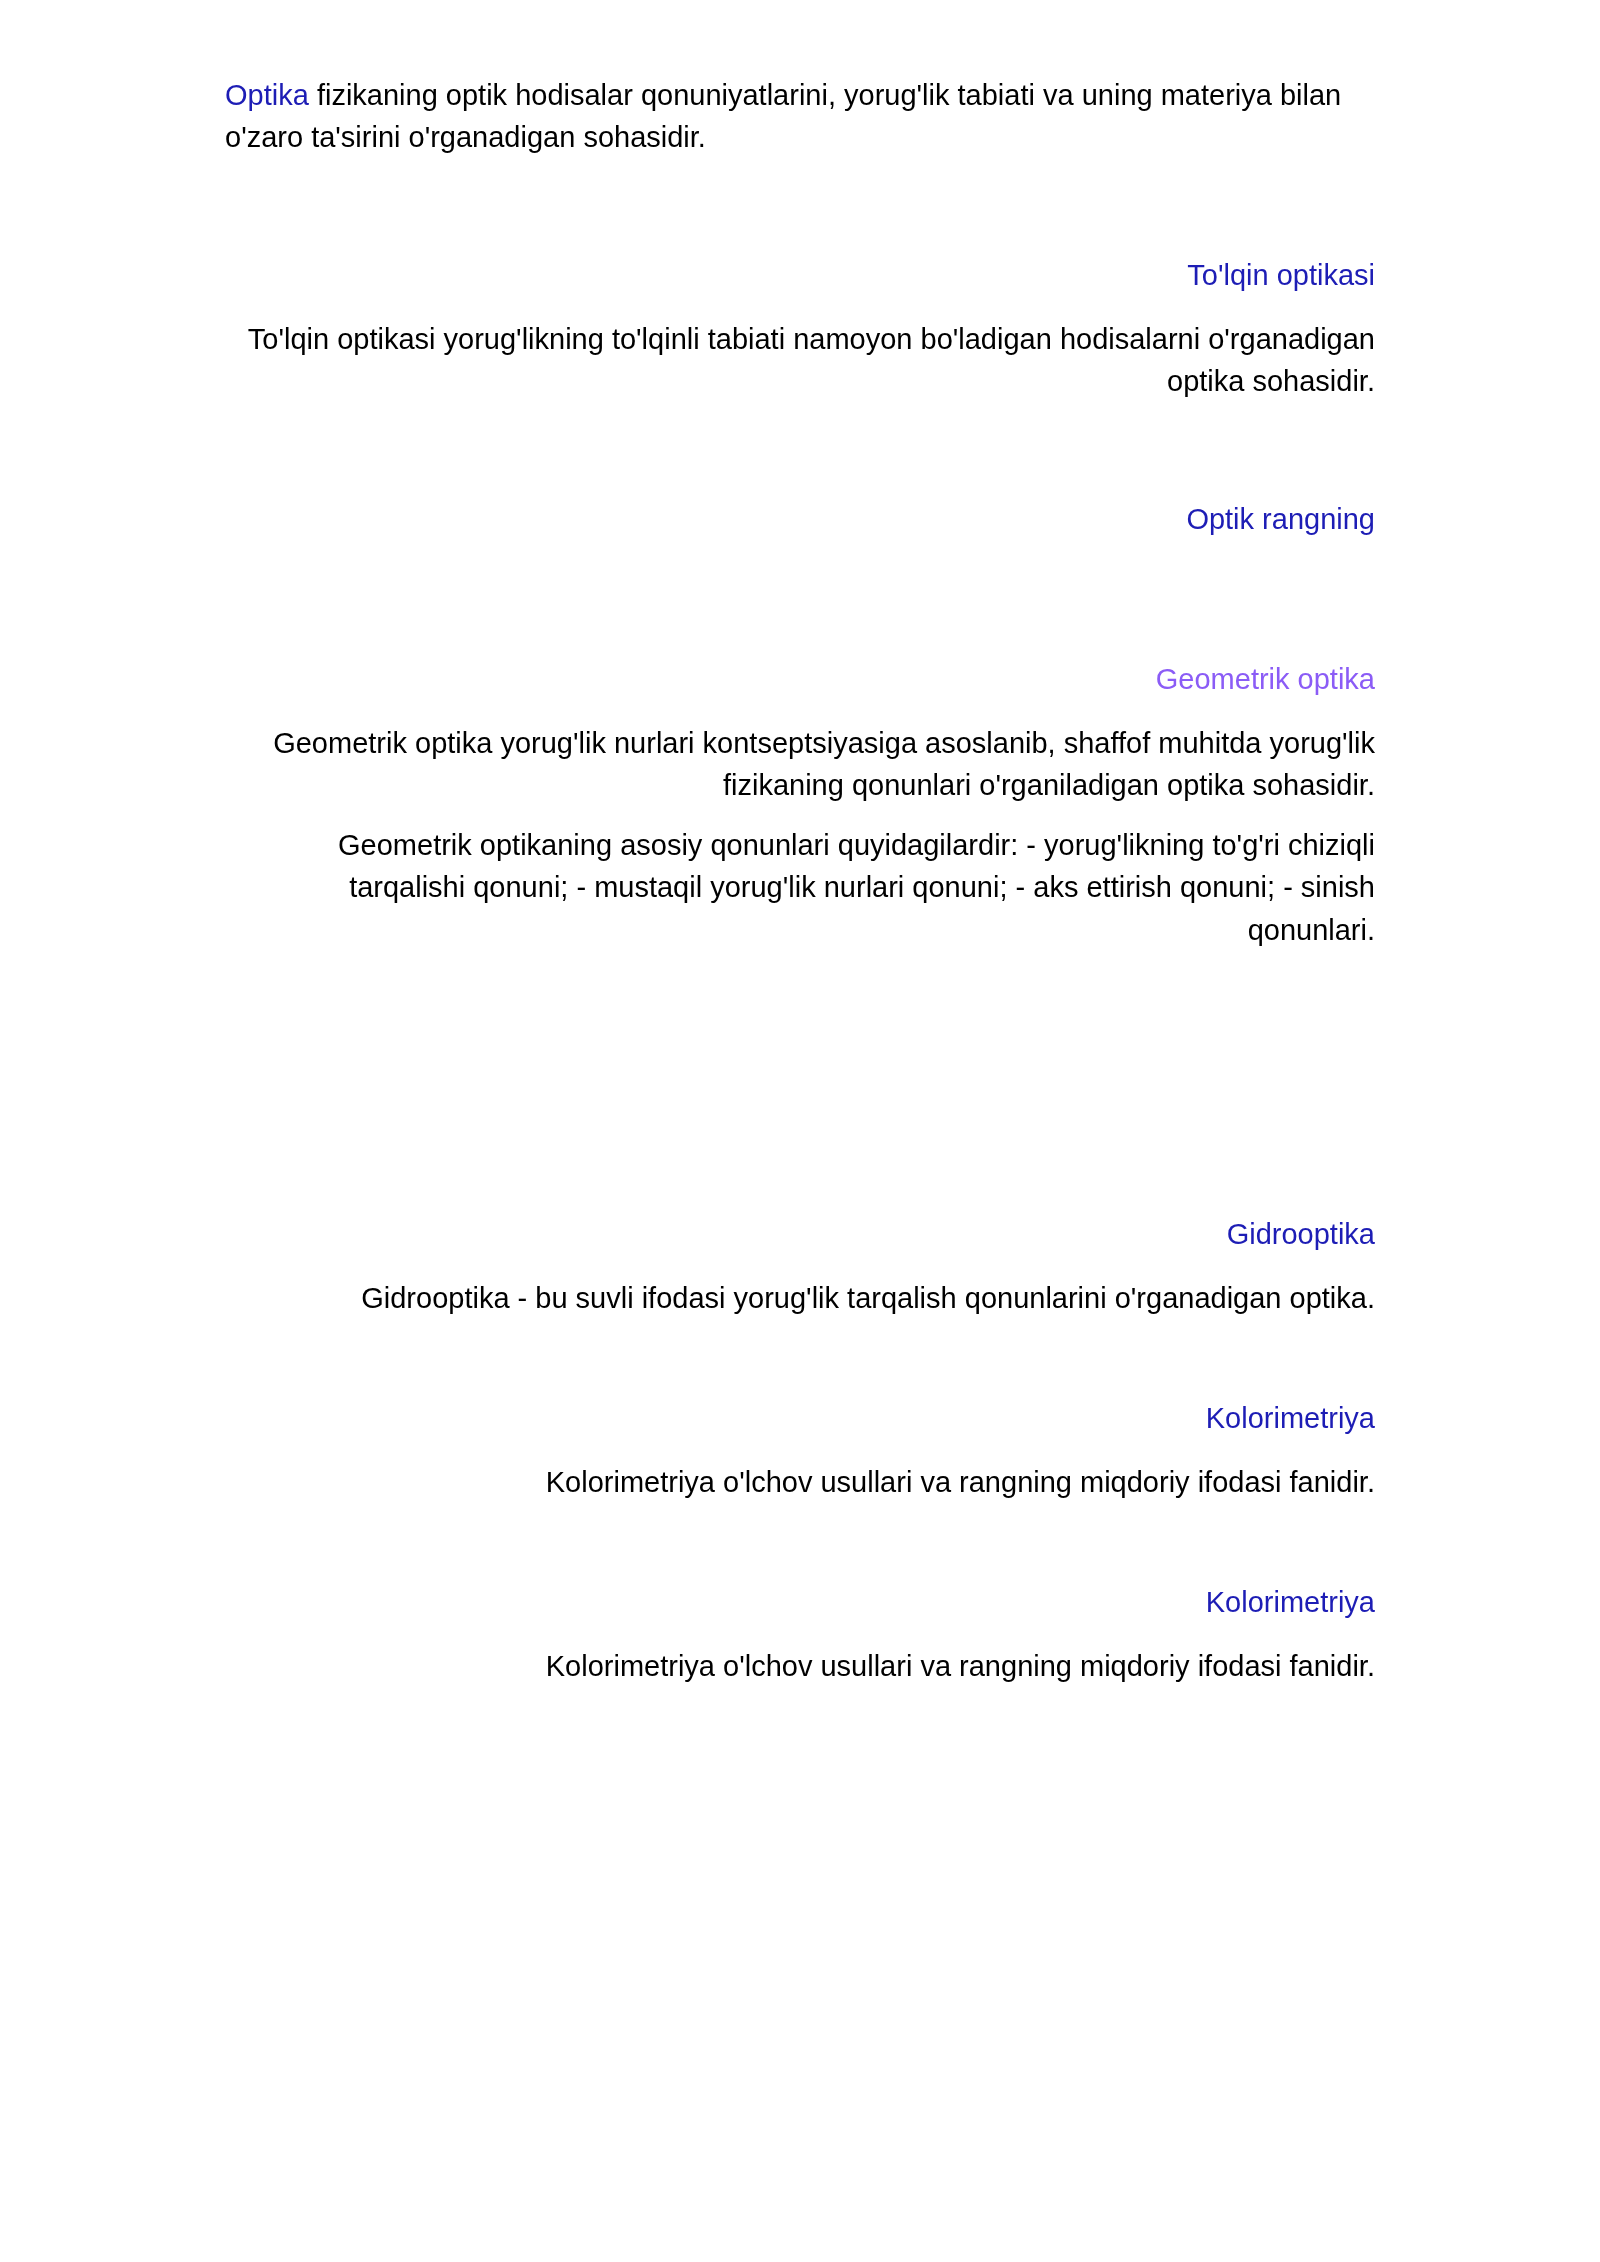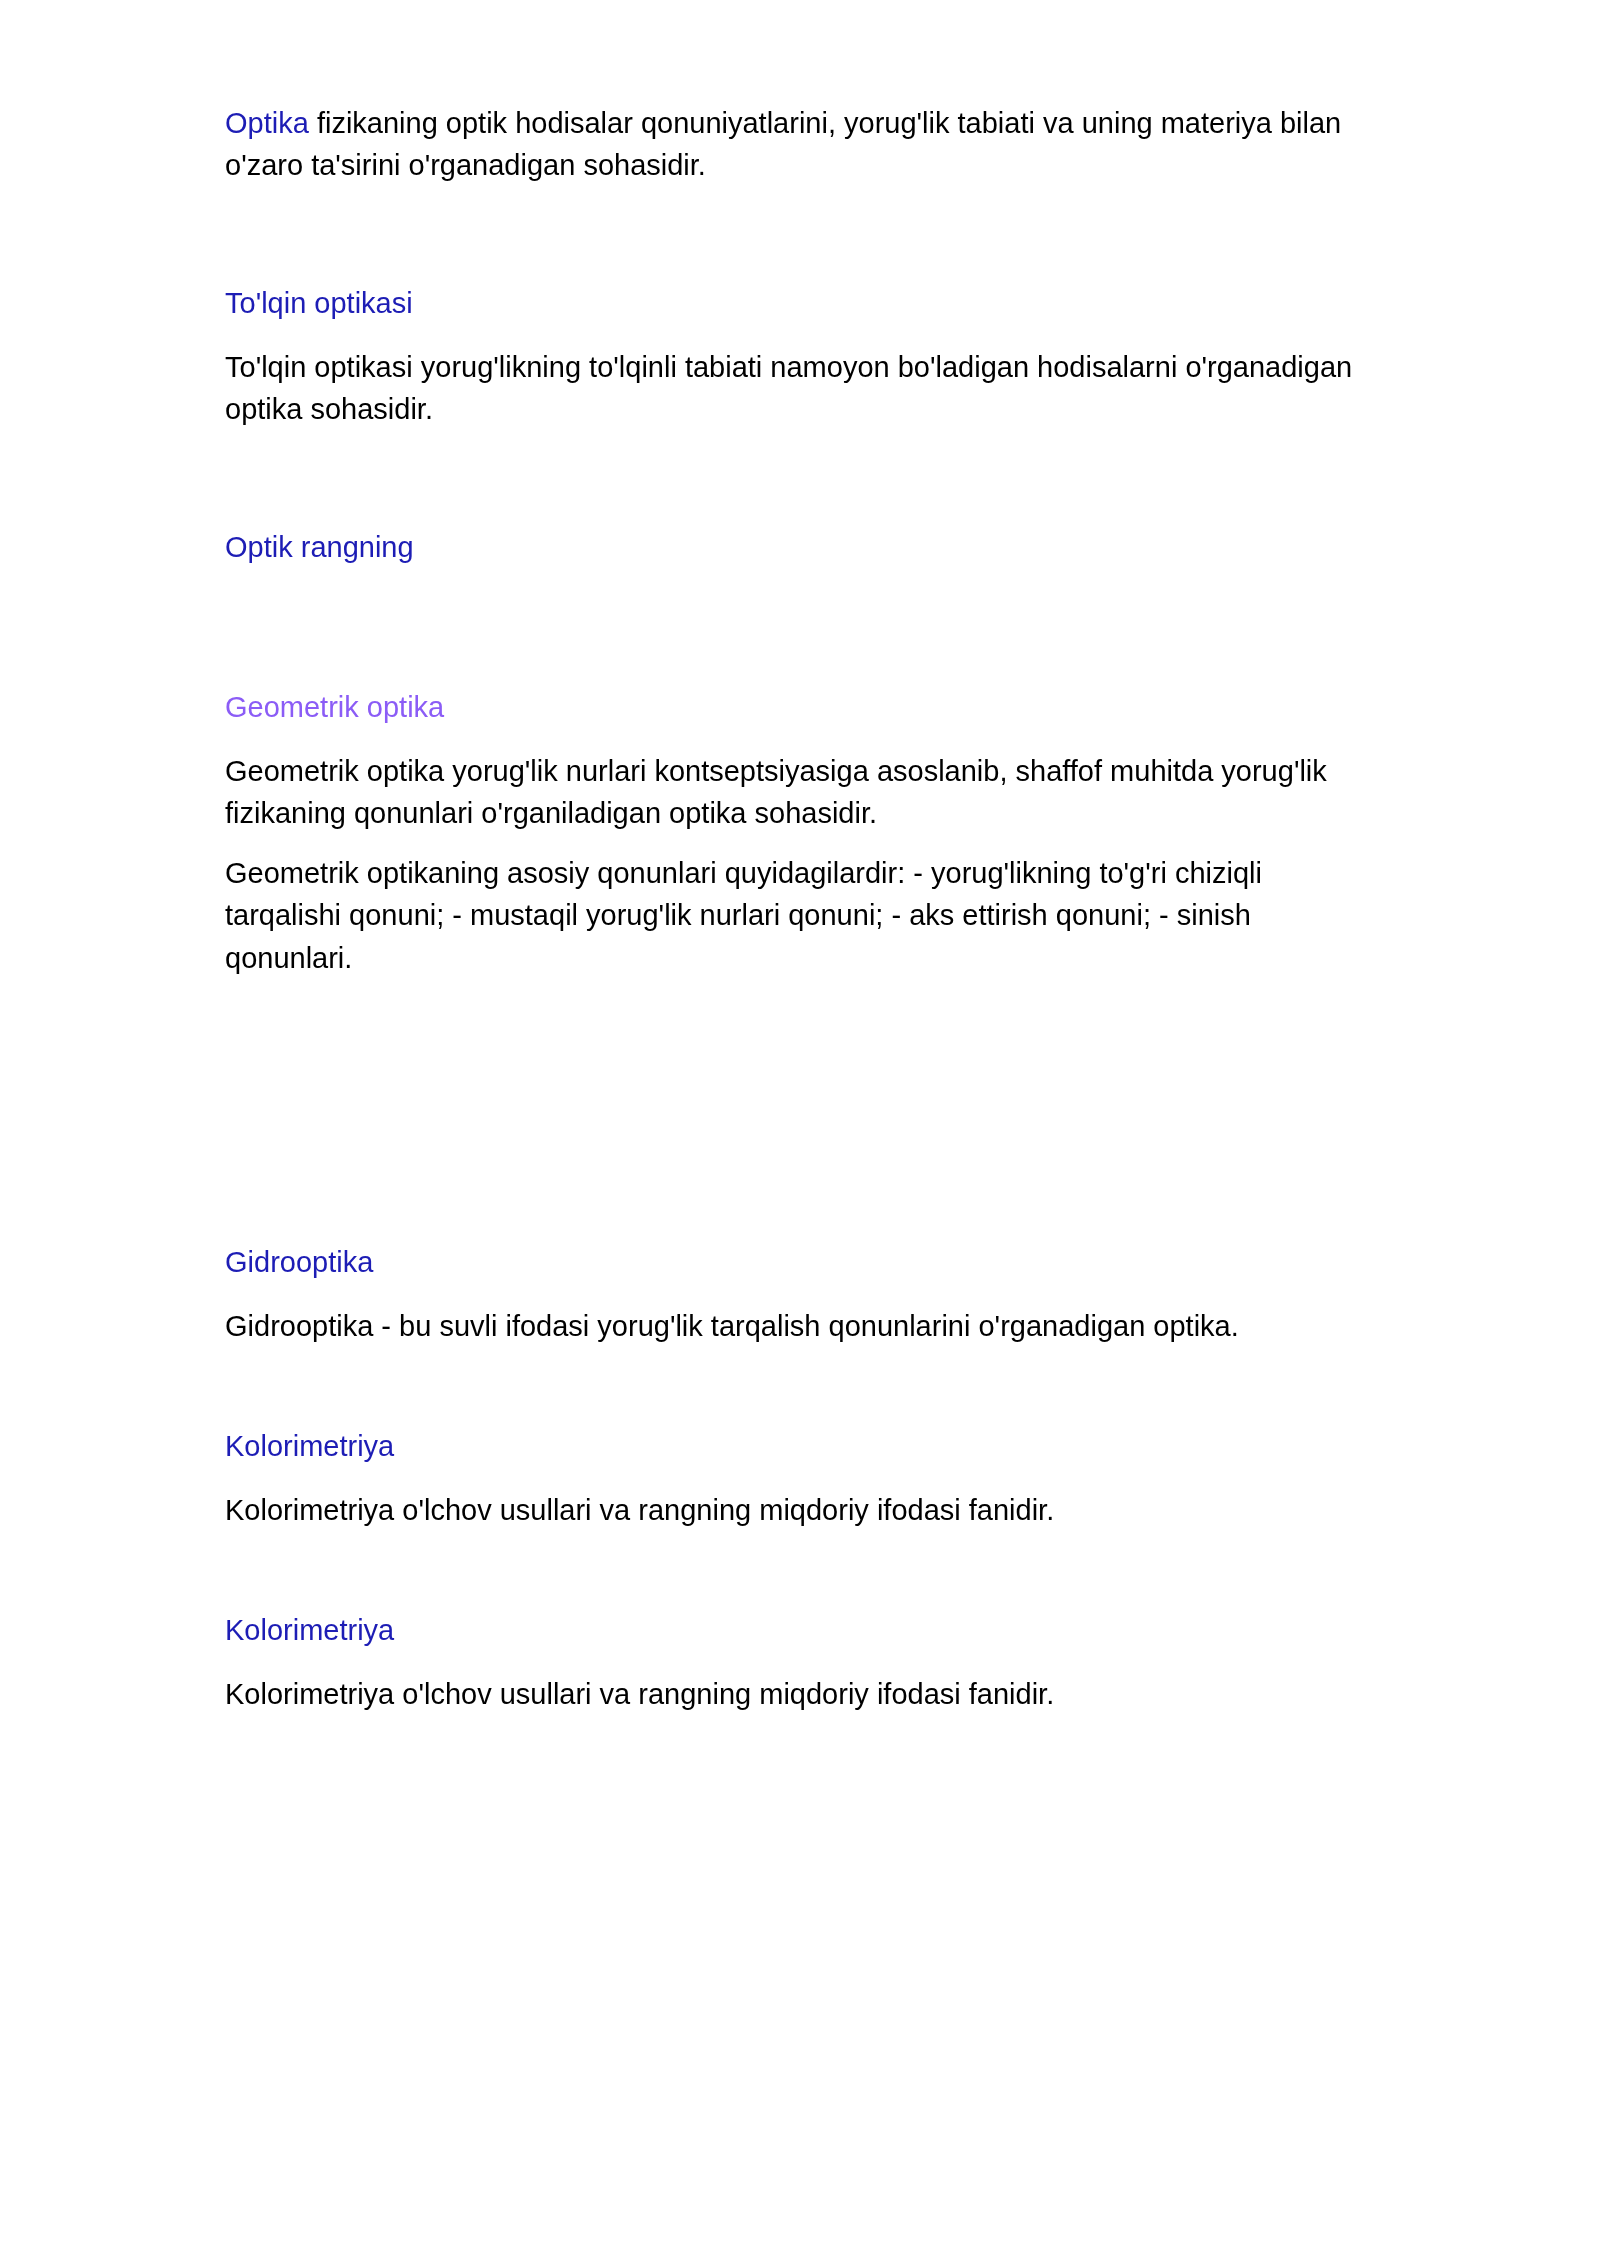--- a/index.html
+++ b/index.html
@@ -12,21 +12,21 @@
     min-height: 2262px;
     font-family: "Liberation Serif", serif;
     -webkit-font-smoothing: antialiased;
   }
   .page {
     position: relative;
     width: 1600px;
     min-height: 2262px;
     background: #ffffff;
     box-sizing: border-box;
-    padding: 102px 225px 120px 225px;
+    padding: 74px 225px 120px 225px;
   }
   .doc-body {
     font-family: "Liberation Sans", sans-serif;
     font-size: 29px;
     line-height: 1.42;
     color: #000000;
     max-width: 1190px;
   }
   .para {
     margin: 0 0 0px 0;
@@ -41,20 +41,21 @@
     margin: 0;
   }
   .heading.link {
     color: #8b5cf6;
   }
   .lead-highlight {
     color: #1d1db5;
   }
   .block {
     margin-bottom: 0;
+    text-align: right;
   }
   
   .gap-intro { height: 96px; }
   .gap-after-heading { height: 22px; }
   .gap-section { height: 96px; }
   .gap-para { height: 18px; }
   .gap-big { height: 262px; }
   .gap-small-section { height: 78px; }
 </style>
 </head>

